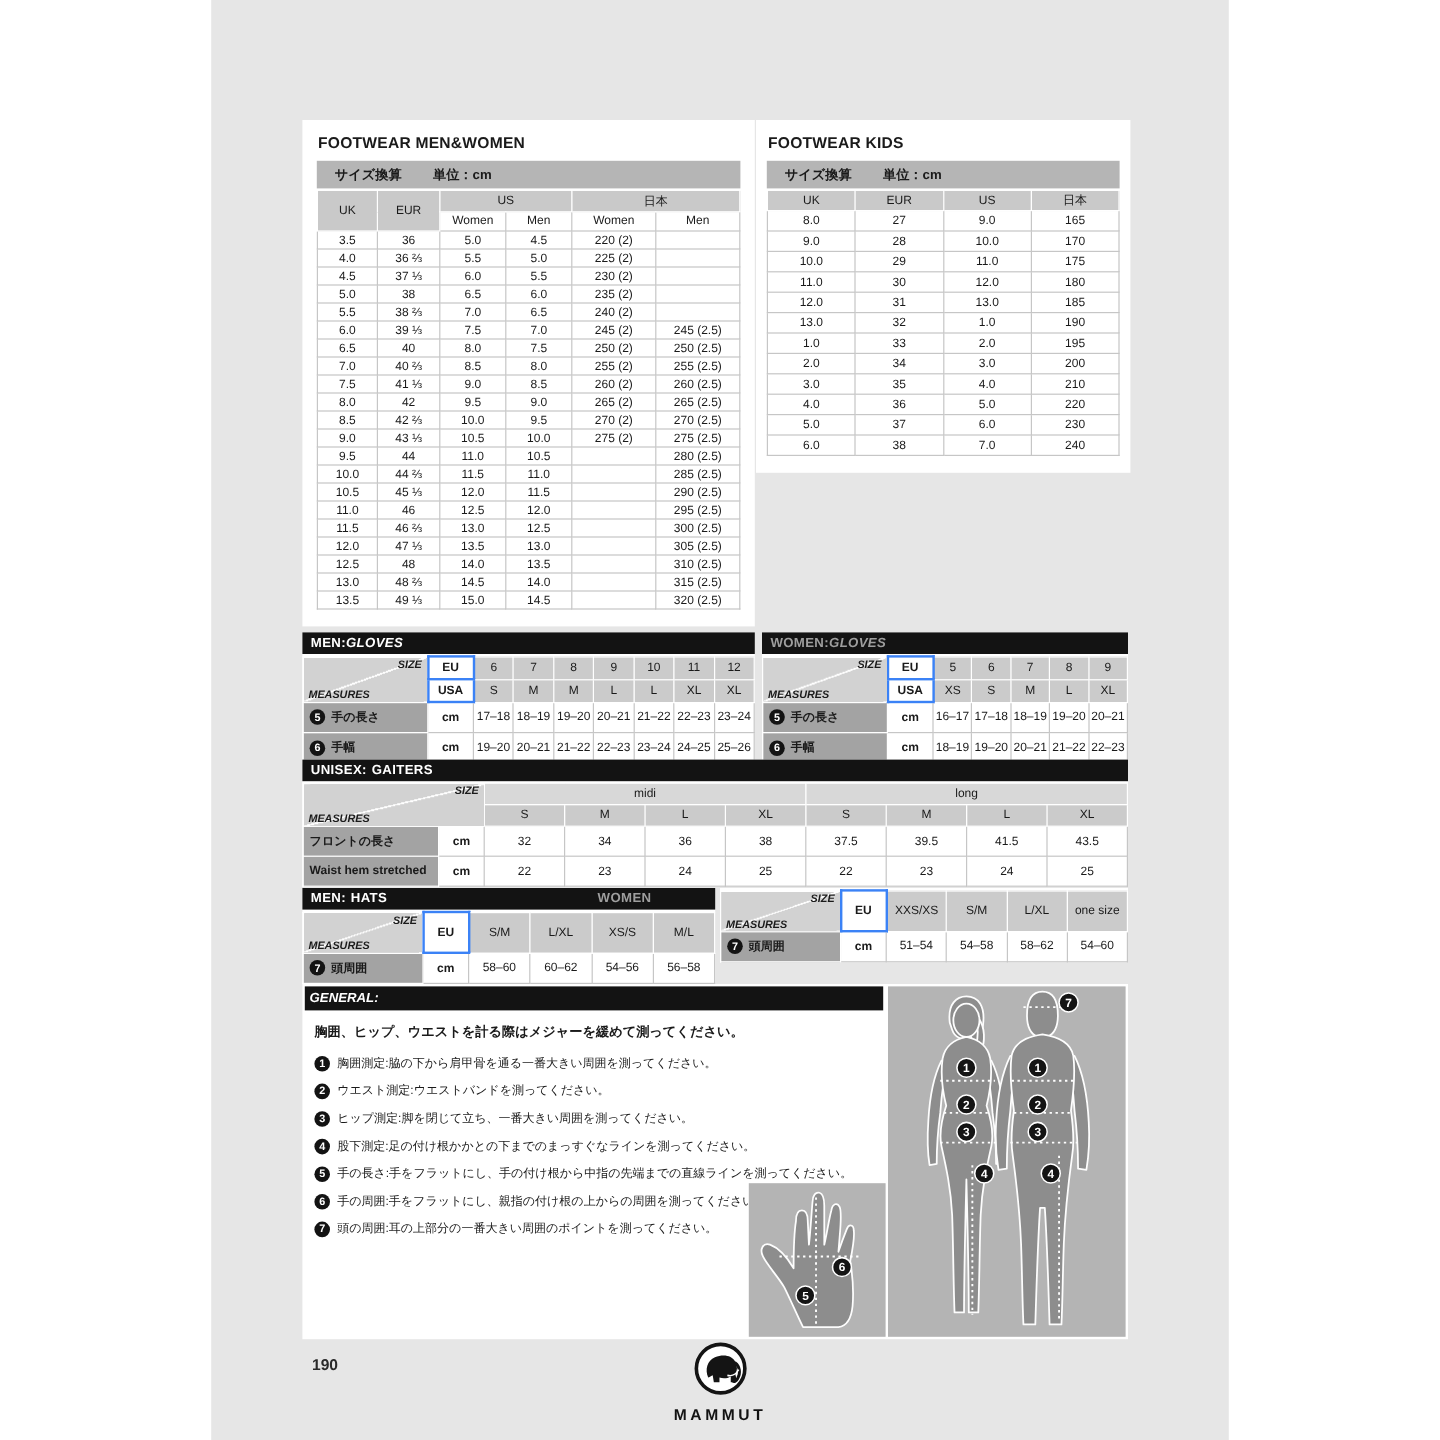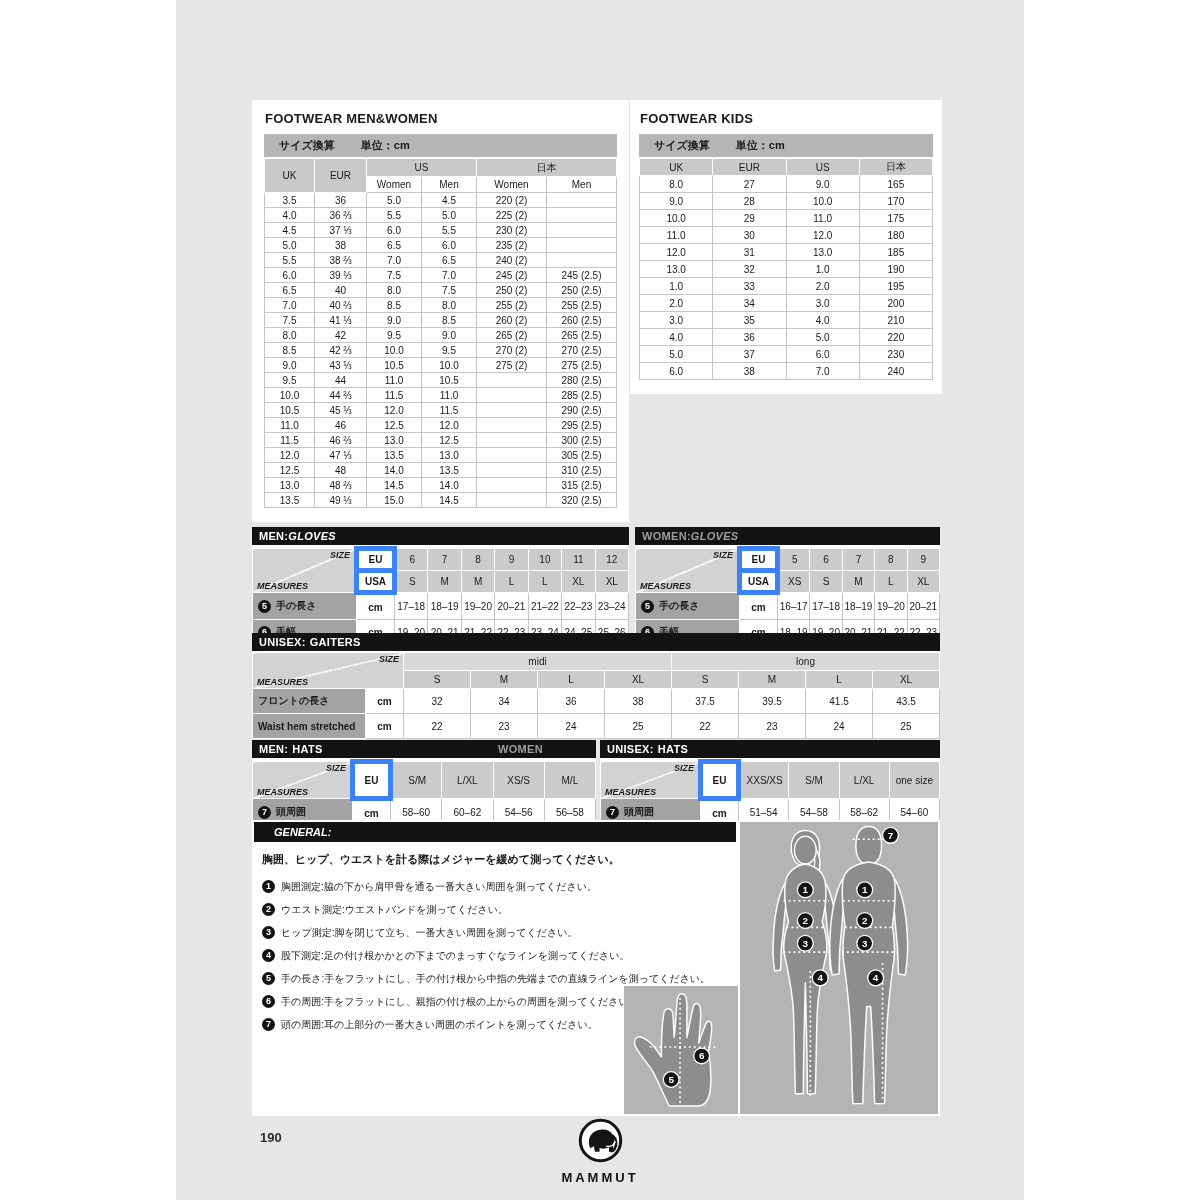--- a/index.html
+++ b/index.html
@@ -27,41 +27,41 @@
   
   .bbar{height:18px;line-height:18px;background:#131313;color:#fff;font-weight:bold;font-size:11px;
         padding-left:7px;letter-spacing:.3px;position:relative;}
   .bbar .iname{font-style:italic;margin-left:0;}
   .bbar .rname{margin-left:4px;}
   .bbar.graytitle{color:#9e9e9e;}
   .women-flag{position:absolute;left:246px;top:0;color:#9e9e9e;}
 
   
   .gt tr.hrow th{height:17px;}
-  .gt th.unitlbl{background:#fff;border:5px solid #3b82f6;font-weight:bold;}
+  .gt th.unitlbl{background:#fff;border:2px solid #3b82f6;font-weight:bold;}
   .gt th.sizecell{background:#cbcbcb;border:1px solid #fff;font-weight:normal;}
   .gt th.group{background:#d8d8d8;border:1px solid #fff;font-weight:normal;height:15px;}
   .gt tr.mrow td{height:24px;}
   .gt td.mlabel{background:#a3a3a3;border:1px solid #fff;text-align:left;padding-left:5px;font-weight:bold;}
   .gt td.unit{font-weight:bold;}
   .gt tr.hats-h th{height:32px;}
   .diag{position:relative;border:1px solid #fff;
         background:linear-gradient(to bottom right,#d2d2d2 49%,#ffffff 49%,#ffffff 51%,#d2d2d2 51%);}
   .diag .dsize{position:absolute;top:1px;right:4px;font-style:italic;font-weight:bold;font-size:9px;}
   .diag .dmeas{position:absolute;bottom:1px;left:4px;font-style:italic;font-weight:bold;font-size:9px;}
 
   .circ{display:inline-flex;align-items:center;justify-content:center;width:13px;height:13px;border-radius:50%;
         background:#131313;color:#fff;font-size:9px;font-weight:bold;flex:0 0 auto;}
   .mlabel .circ{margin-right:5px;vertical-align:middle;}
   .mlabel .mtext{vertical-align:middle;}
 
   
   .general{left:76px;top:820px;width:688px;height:296px;}
   .g-bar{position:absolute;left:2px;top:2px;width:482px;height:20px;background:#131313;color:#fff;
-         font-weight:bold;font-style:italic;font-size:11px;line-height:20px;padding-left:20px;box-sizing:border-box;}
+         font-weight:bold;font-style:italic;font-size:11px;line-height:20px;padding-left:4px;box-sizing:border-box;}
   .fig-box{position:absolute;right:2px;top:2px;width:198px;height:292px;background:#b4b4b4;}
   .hand-box{position:absolute;left:372px;top:166px;width:114px;height:128px;background:#b4b4b4;}
   .g-textarea{position:absolute;left:10px;top:32px;width:470px;}
   .g-intro{font-weight:bold;font-size:11px;margin:0 0 13px 0;}
   .g-item{display:flex;align-items:flex-start;margin-bottom:10px;font-size:10px;line-height:13px;}
   .g-item .circ{margin-right:6px;}
 
   .pageno{position:absolute;left:84px;top:1130px;font-size:13px;font-weight:bold;color:#2a2a2a;}
   .logo{position:absolute;left:50%;top:1117px;transform:translateX(-50%);text-align:center;width:140px;}
   .logo-text{font-size:13px;font-weight:bold;letter-spacing:3px;margin-top:2px;color:#131313;}
@@ -616,23 +616,20 @@
         <td class="val">58–60</td>
               <td class="val">60–62</td>
               <td class="val">54–56</td>
               <td class="val">56–58</td>
             </tr>
       </tbody>
         </table>
     </section>
 
     <section class="tblock b-hatu">
-      <div class="bbar">
-        <span>UNISEX:</span><span class="rname">HATS</span>
-      </div>
       <table class="sz gt">
         <colgroup>
             <col style="width:100px">
             <col style="width:38px">
             <col>
             <col>
             <col>
             <col>
           </colgroup>
         <tbody>

